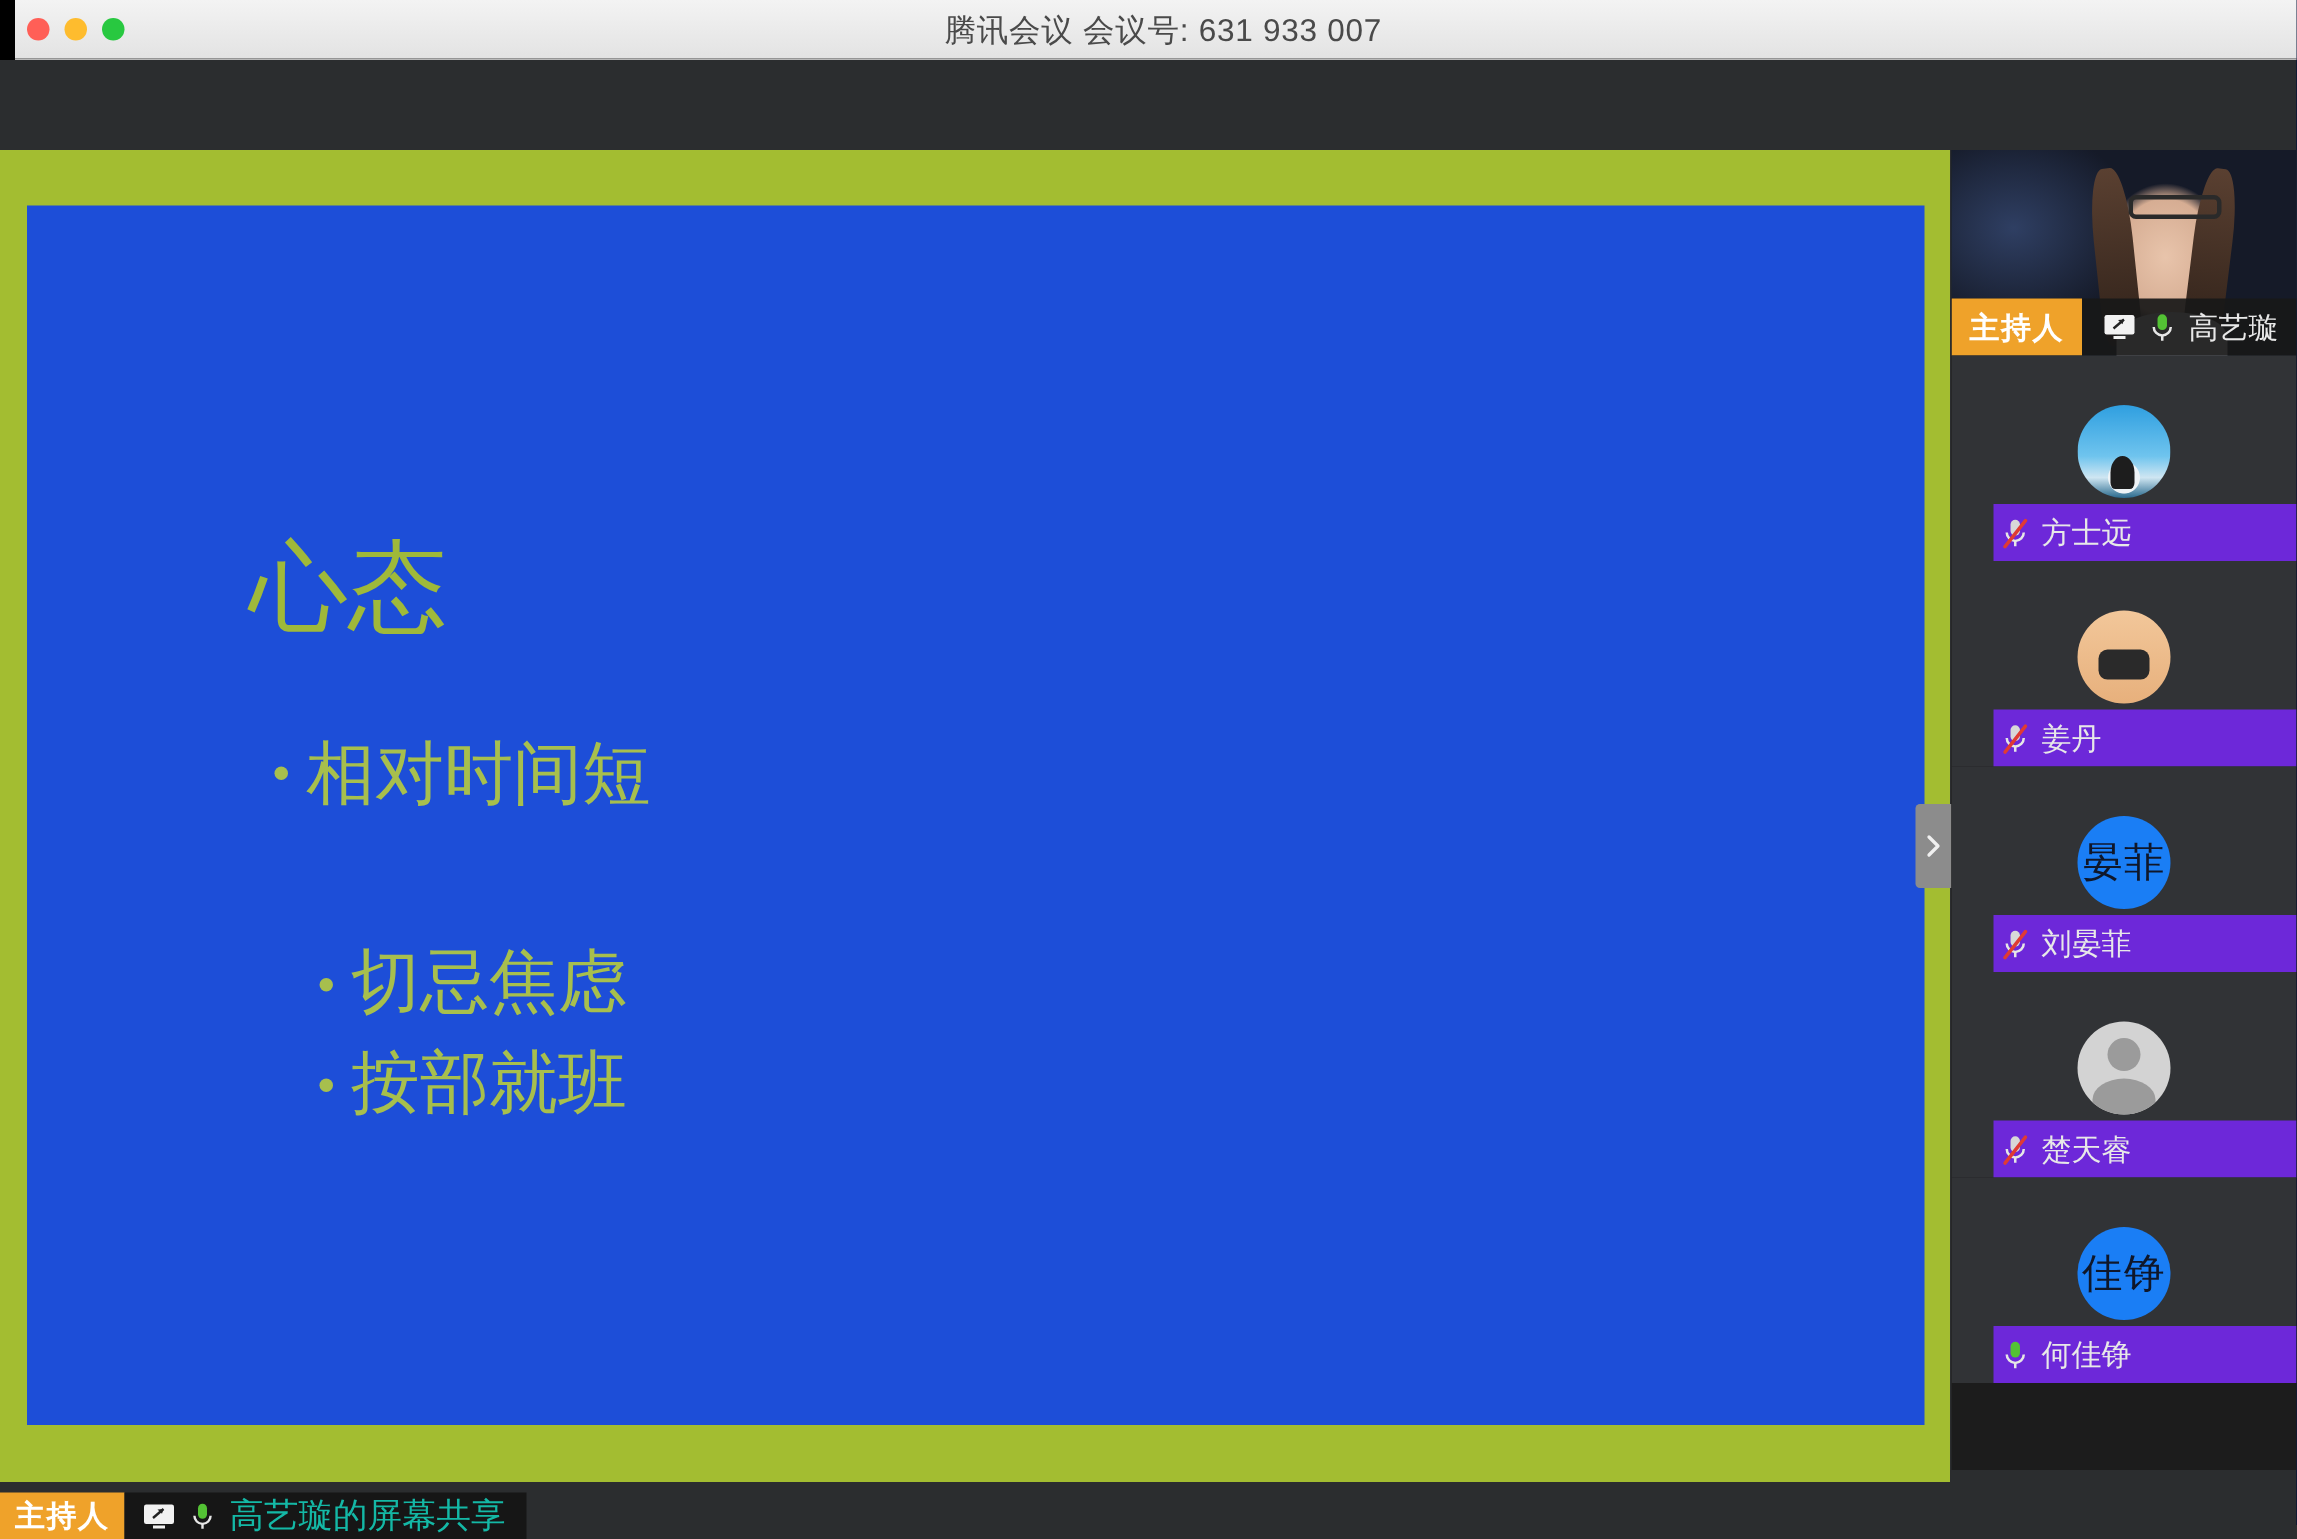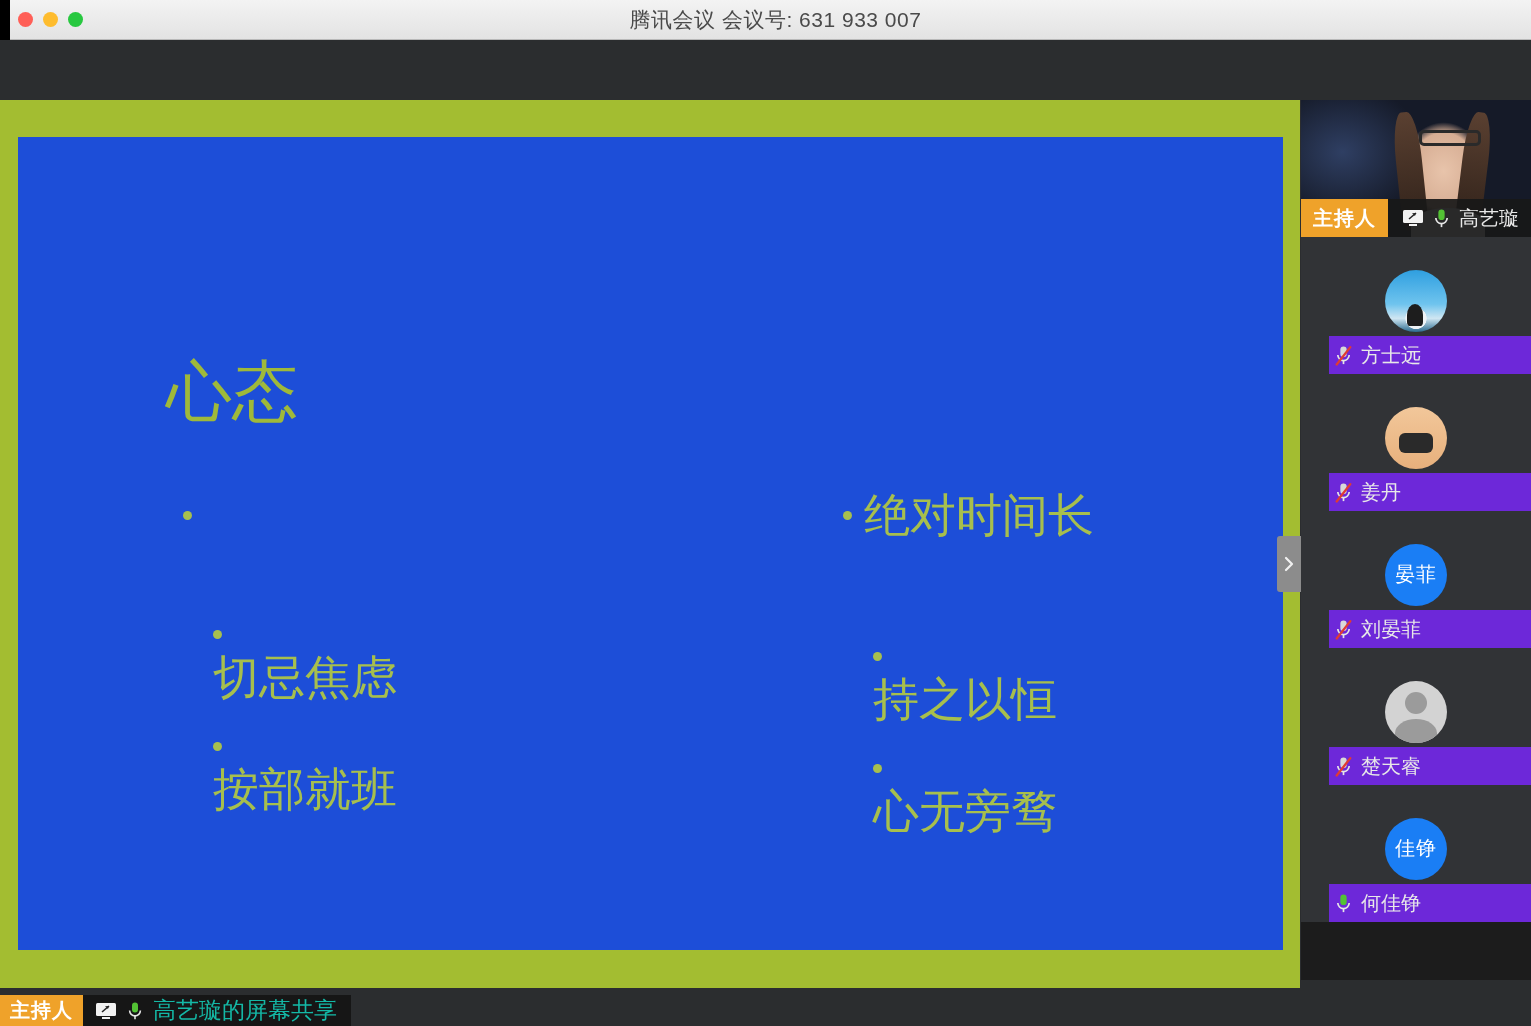--- a/index.html
+++ b/index.html
@@ -55,21 +55,21 @@
     color:#a7bf4d; line-height:1.15; white-space:nowrap;
     font-family:"DejaVu Sans","Liberation Sans",sans-serif;
   }
   .bullet .dot{
     flex:0 0 auto; width:9px; height:9px; border-radius:50%;
     background:#a7bf4d; margin-top:24px;
   }
   .bullet.lead{ font-size:46px; }
   .bullet.lead .dot{ margin-top:22px; }
   .sub-group{ margin-top:86px; margin-left:30px; }
-  .sub-group .bullet{ font-size:46px; margin-bottom:14px;flex-direction:column; }
+  .sub-group .bullet{ font-size:46px; margin-bottom:14px; }
 
   
   .collapse-tab{
     position:absolute; left:1277px; top:496px; width:24px; height:56px;
     background:#8c8c8c; border-radius:3px 0 0 3px;
     display:flex; align-items:center; justify-content:center;
     cursor:pointer;
   }
   .collapse-tab svg{ display:block; }
 
@@ -122,21 +122,21 @@
     letter-spacing:1px;
   }
   .p-name{ color:#e8e8e8; font-size:20px; }
   .icon{ flex:0 0 auto; display:block; }
   .name-wrap{ display:flex; align-items:center; gap:9px; padding-left:6px; }
 
   .avatar-circle{
     position:absolute; left:50%; top:50%; transform:translate(-50%,-58%);
     width:62px; height:62px; border-radius:50%;
     display:flex; align-items:center; justify-content:center;
-    color:#ffffff; font-size:20px; letter-spacing:1px;
+    color:#0f172a; font-size:27px; letter-spacing:1px;
     font-family:"DejaVu Sans","Liberation Sans",sans-serif;
   }
   .avatar-circle.blue{ background:#1a7ef5; }
   .avatar-circle.photo-sky{
     background:
       radial-gradient(circle at 50% 78%, #eef3f6 0%, #eef3f6 18%, rgba(255,255,255,0) 19%),
       linear-gradient(#2f9fe0 0%, #6fc4ee 55%, #cfe6f2 78%, #2a6a8e 100%);
     position:relative; overflow:hidden;
   }
   .avatar-circle.photo-sky::after{
@@ -192,49 +192,34 @@
 <div class="app-body">
 
   <div class="stage">
     <div class="slide">
 
       <div class="slide-title">心态</div>
 
       <div class="col col-left">
         <div class="bullet lead">
           <span class="dot"></span>
+          <span>相对时间短</span>
         </div>
         <div class="sub-group">
           <div class="bullet">
             <span class="dot"></span>
             <span>切忌焦虑</span>
           </div>
           <div class="bullet">
             <span class="dot"></span>
             <span>按部就班</span>
           </div>
         </div>
       </div>
 
-      <div class="col col-right">
-        <div class="bullet lead">
-          <span class="dot"></span>
-          <span>绝对时间长</span>
-        </div>
-        <div class="sub-group">
-          <div class="bullet">
-            <span class="dot"></span>
-            <span>持之以恒</span>
-          </div>
-          <div class="bullet">
-            <span class="dot"></span>
-            <span>心无旁骛</span>
-          </div>
-        </div>
-      </div>
 
     </div>
   </div>
 
   <div class="collapse-tab">
     <svg width="12" height="20" viewBox="0 0 12 20">
       <polyline points="3,4 9,10 3,16" fill="none" stroke="#f0f0f0" stroke-width="2.2" stroke-linecap="round" stroke-linejoin="round"></polyline>
     </svg>
   </div>
 

